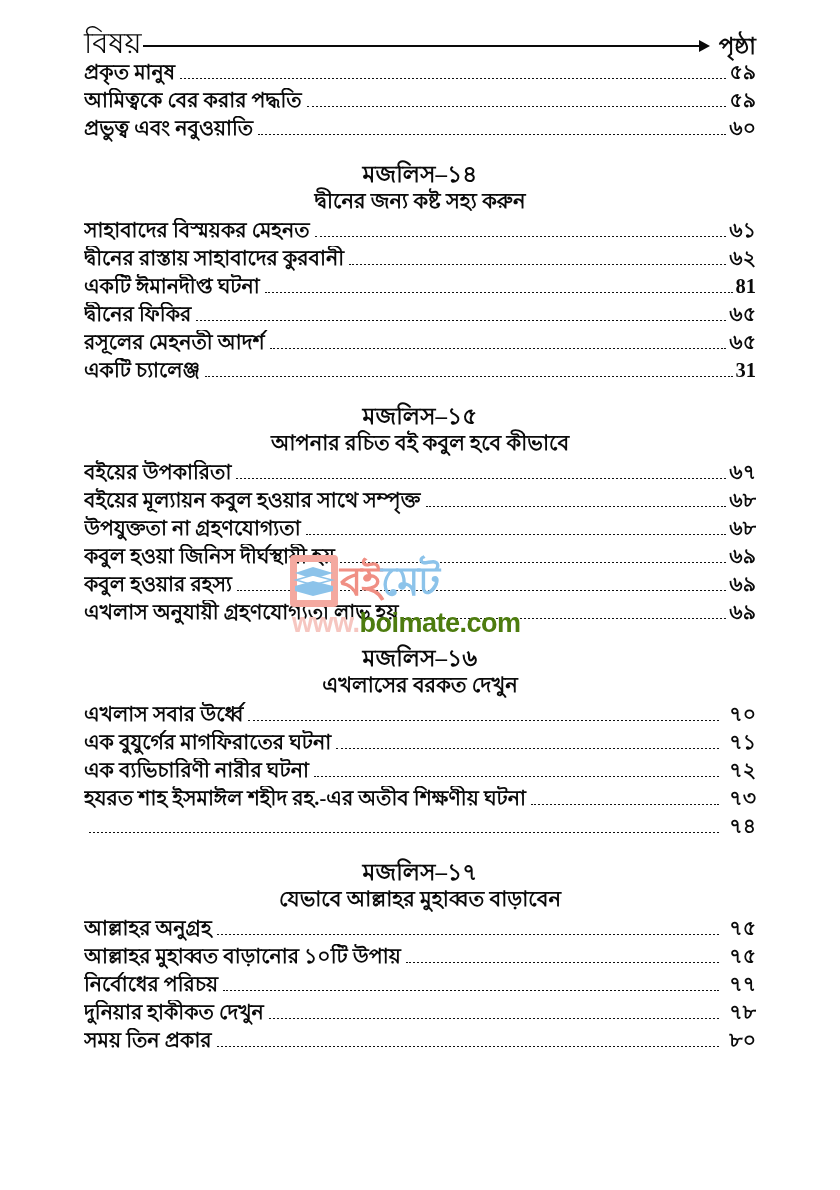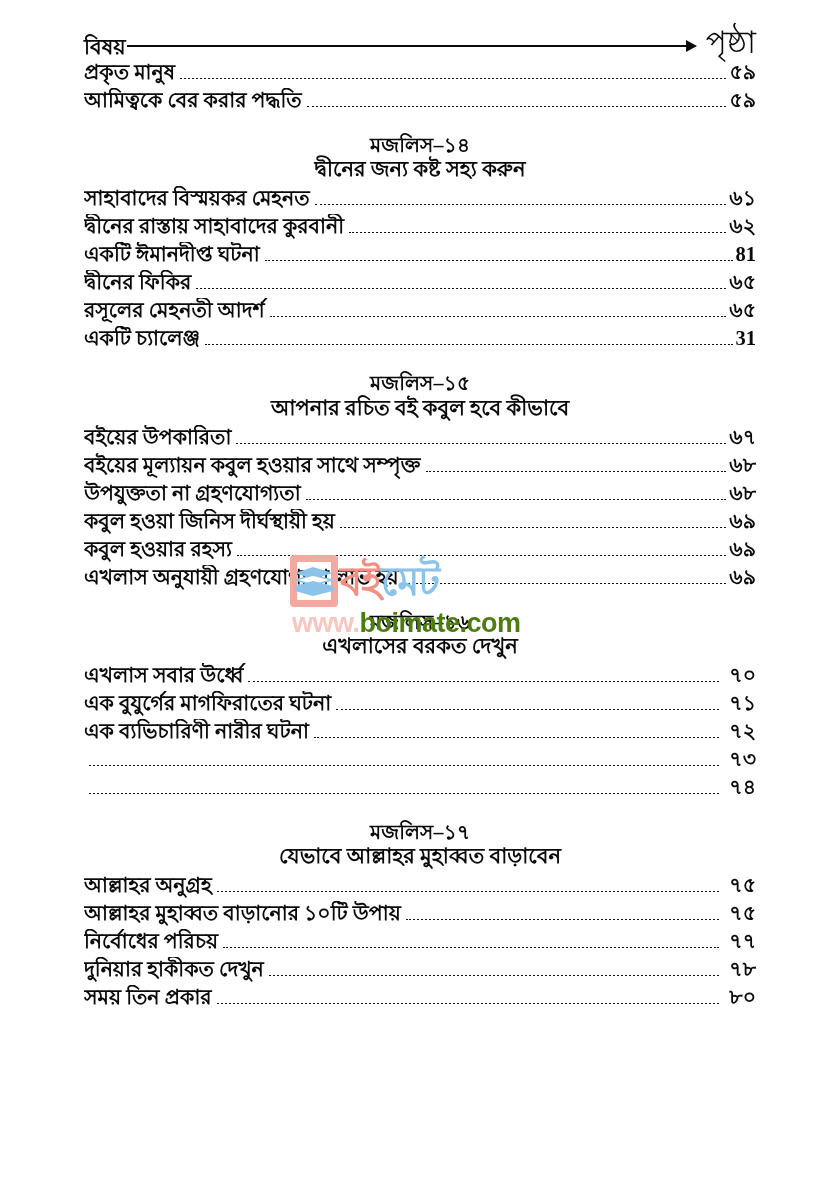--- a/index.html
+++ b/index.html
@@ -33,22 +33,22 @@
   }
 
   
   .toc-header {
     display: flex;
     align-items: flex-end;
     height: 34px;
     margin-bottom: 2px;
   }
   .toc-header .hdr-left {
-    font-size: 21px;
-    font-weight: 700;
+    font-size: 29px;
+    font-weight: 400;
     line-height: 1;
     white-space: nowrap;
     letter-spacing: 0px;
   }
   .toc-header .hdr-arrow {
     flex: 1 1 auto;
     position: relative;
     height: 14px;
     margin: 0 2px 5px 1px;
   }
@@ -64,22 +64,22 @@
     position: absolute;
     right: 0;
     top: 0.5px;
     width: 0;
     height: 0;
     border-top: 6.5px solid transparent;
     border-bottom: 6.5px solid transparent;
     border-left: 11px solid #0a0a0a;
   }
   .toc-header .hdr-right {
-    font-size: 31px;
-    font-weight: 400;
+    font-size: 23px;
+    font-weight: 700;
     line-height: 1;
     white-space: nowrap;
     padding-left: 7px;
   }
 
   
   .entry {
     display: flex;
     align-items: baseline;
     height: 28px;
@@ -115,21 +115,21 @@
     text-align: right;
   }
 
   
   .section-head {
     text-align: center;
     margin-top: 17px;
     margin-bottom: 2px;
   }
   .section-head .mojlis {
-    font-size: 20px;
+    font-size: 23px;
     font-weight: 700;
     line-height: 1.22;
     letter-spacing: 0.2px;
   }
   .section-head .subtitle {
     font-size: 21px;
     font-weight: 700;
     line-height: 1.28;
     margin-top: -1px;
     margin-bottom: 3px;
@@ -213,20 +213,25 @@
         <div class="entry">
           <span class="etitle">প্রকৃত মানুষ</span>
           <span class="leader"></span>
           <span class="epage">৫৯</span>
         </div>
         <div class="entry">
           <span class="etitle">আমিত্বকে বের করার পদ্ধতি</span>
           <span class="leader"></span>
           <span class="epage">৫৯</span>
         </div>
+        <div class="entry">
+          <span class="etitle">প্রভুত্ব এবং নবুওয়াতি</span>
+          <span class="leader"></span>
+          <span class="epage">৬০</span>
+        </div>
       </div>
 
     <div id="sections">
         <div>
           <div class="section-head">
             <div class="mojlis">মজলিস–১৪</div>
             <div class="subtitle">দ্বীনের জন্য কষ্ট সহ্য করুন</div>
           </div>
           <div>
             <div class="entry">
@@ -314,20 +319,21 @@
               <span class="etitle">এক বুযুর্গের মাগফিরাতের ঘটনা</span>
               <span class="leader"></span>
               <span class="epage" style="min-width: 34px;">৭১</span>
             </div>
             <div class="entry">
               <span class="etitle">এক ব্যভিচারিণী নারীর ঘটনা</span>
               <span class="leader"></span>
               <span class="epage" style="min-width: 34px;">৭২</span>
             </div>
             <div class="entry">
+              <span class="etitle">হযরত শাহ ইসমাঈল শহীদ রহ.-এর অতীব শিক্ষণীয় ঘটনা</span>
               <span class="leader"></span>
               <span class="epage" style="min-width: 34px;">৭৩</span>
             </div>
             <div class="entry">
               <span class="leader"></span>
               <span class="epage" style="min-width: 34px;">৭৪</span>
             </div>
           </div>
         </div>
         <div>

